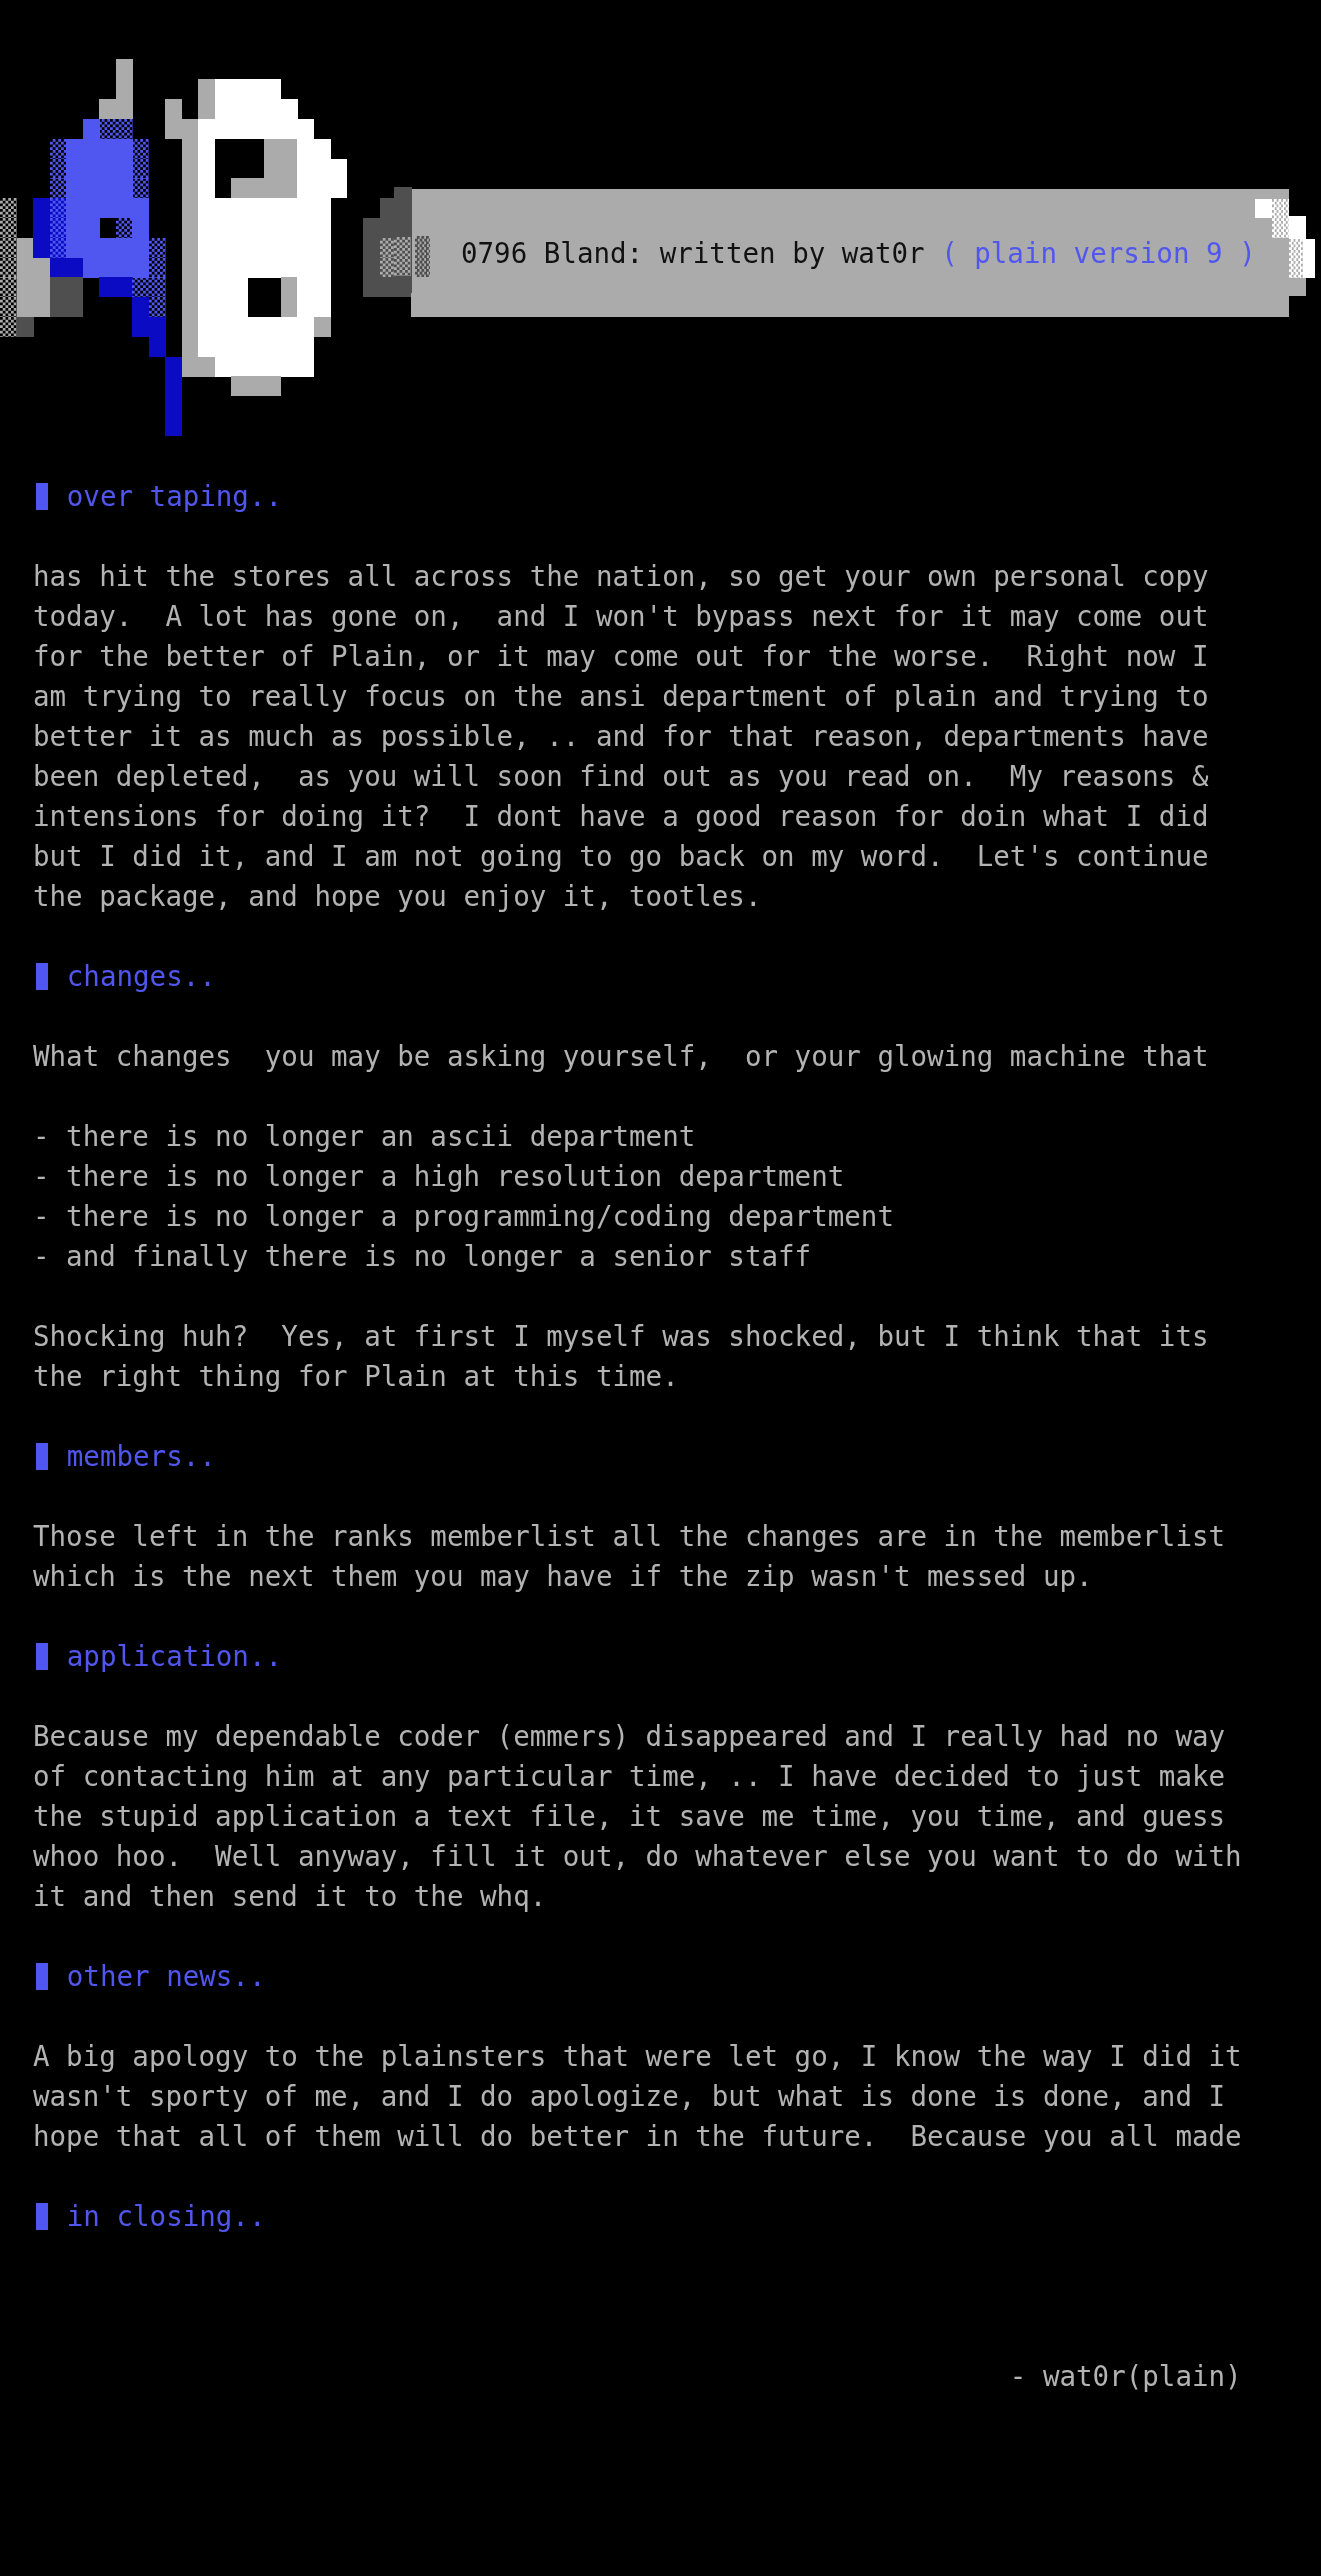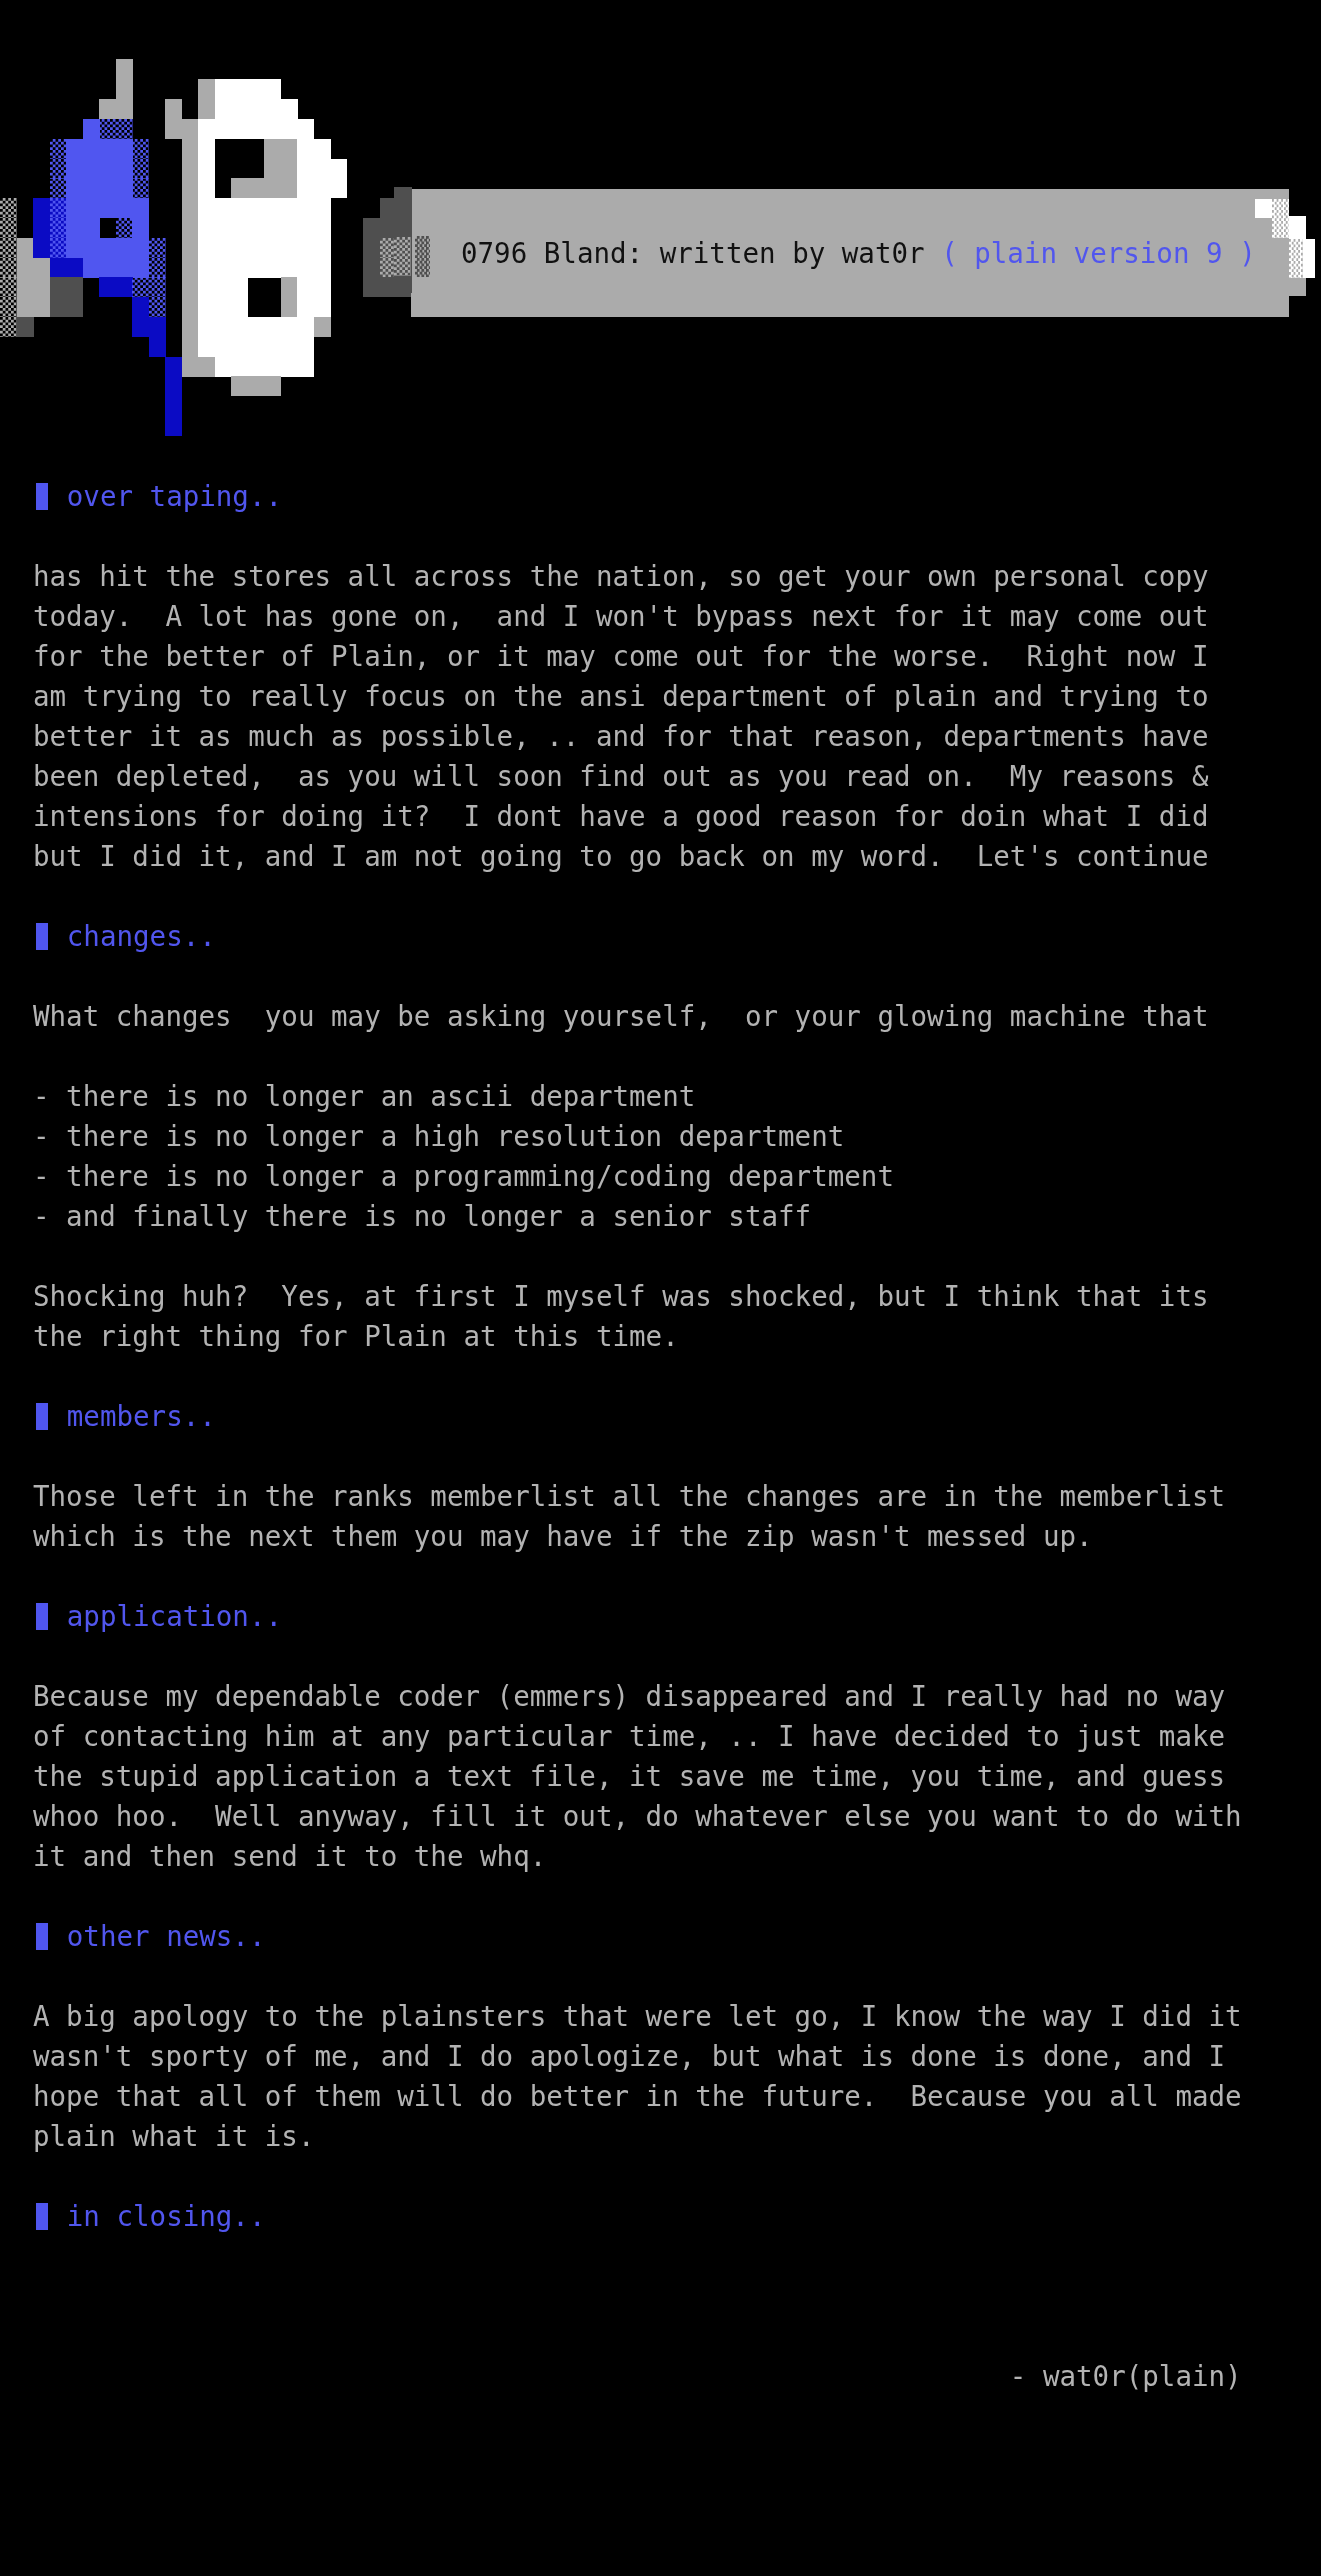--- a/index.html
+++ b/index.html
@@ -299,20 +299,21 @@
       <div class="tline hdr"><span class="bullet"></span>over taping..</div>
       <div class="tline"></div>
       <div class="tline">has hit the stores all across the nation, so get your own personal copy</div>
       <div class="tline">today.  A lot has gone on,  and I won't bypass next for it may come out</div>
       <div class="tline">for the better of Plain, or it may come out for the worse.  Right now I</div>
       <div class="tline">am trying to really focus on the ansi department of plain and trying to</div>
       <div class="tline">better it as much as possible, .. and for that reason, departments have</div>
       <div class="tline">been depleted,  as you will soon find out as you read on.  My reasons &amp;</div>
       <div class="tline">intensions for doing it?  I dont have a good reason for doin what I did</div>
       <div class="tline">but I did it, and I am not going to go back on my word.  Let's continue</div>
+      <div class="tline">the package, and hope you enjoy it, tootles.</div>
       <div class="tline"></div>
       <div class="tline hdr"><span class="bullet"></span>changes..</div>
       <div class="tline"></div>
       <div class="tline">What changes  you may be asking yourself,  or your glowing machine that</div>
       <div class="tline"></div>
       <div class="tline">- there is no longer an ascii department</div>
       <div class="tline">- there is no longer a high resolution department</div>
       <div class="tline">- there is no longer a programming/coding department</div>
       <div class="tline">- and finally there is no longer a senior staff</div>
       <div class="tline"></div>
@@ -330,21 +331,20 @@
       <div class="tline">of contacting him at any particular time, .. I have decided to just make</div>
       <div class="tline">the stupid application a text file, it save me time, you time, and guess</div>
       <div class="tline">whoo hoo.  Well anyway, fill it out, do whatever else you want to do with</div>
       <div class="tline">it and then send it to the whq.</div>
       <div class="tline"></div>
       <div class="tline hdr"><span class="bullet"></span>other news..</div>
       <div class="tline"></div>
       <div class="tline">A big apology to the plainsters that were let go, I know the way I did it</div>
       <div class="tline">wasn't sporty of me, and I do apologize, but what is done is done, and I</div>
       <div class="tline">hope that all of them will do better in the future.  Because you all made</div>
-      <div class="tline">plain what it is.</div>
       <div class="tline"></div>
       <div class="tline hdr"><span class="bullet"></span>in closing..</div>
       <div class="tline"></div>
       <div class="tline"></div>
       <div class="tline"></div>
       <div class="tline">                                                           - wat0r(plain)</div>
     </div>
 
 </div>
 

